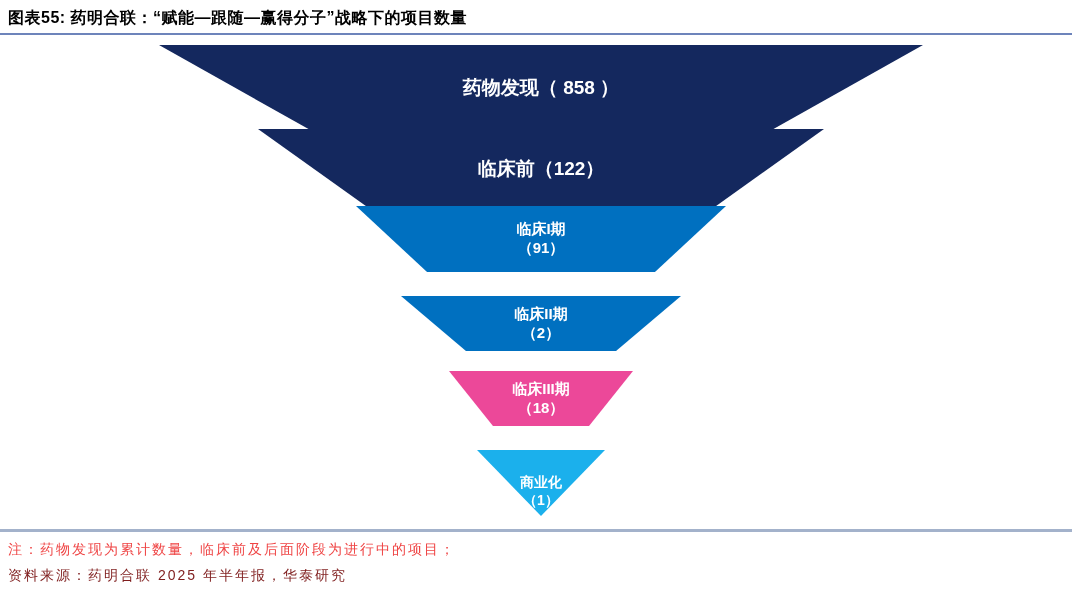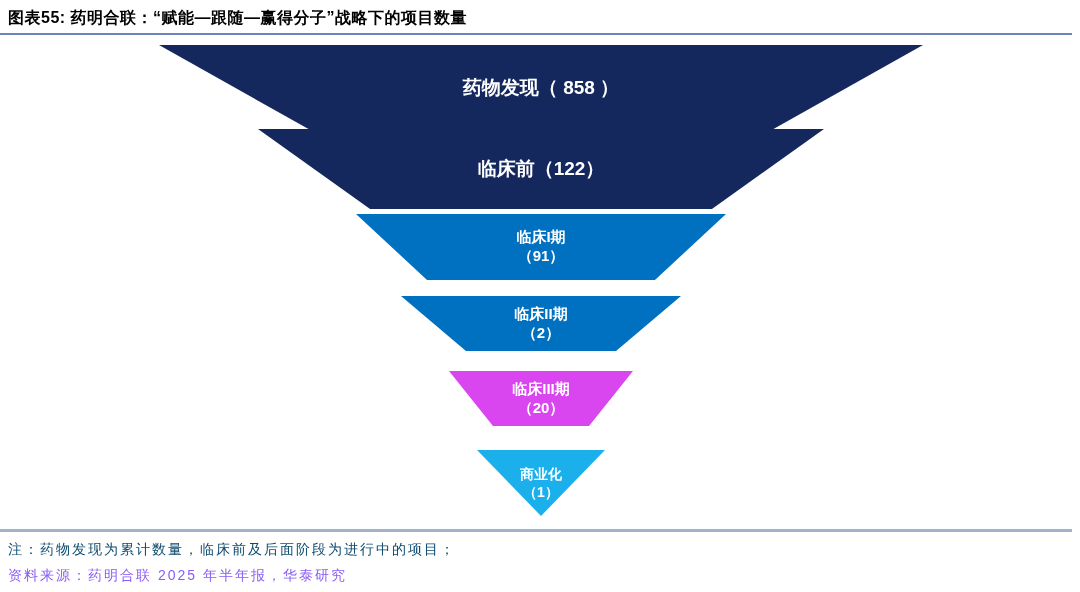--- a/index.html
+++ b/index.html
@@ -90,38 +90,38 @@
   </div>
   <div class="title-rule" style="background: rgb(109, 132, 187);"></div>
 
   <div class="chart" id="funnel">
       <div class="stage" style="left: 159px; top: 45px; width: 764px; height: 85px; font-size: 19px; background: rgb(20, 40, 94); clip-path: polygon(0px 0px, 100% 0px, 80.2% 100%, 19.8% 100%);">
         <div class="ln">药物发现（ 858 ）</div>
       </div>
       <div class="stage" style="left: 258px; top: 129px; width: 566px; height: 80px; font-size: 19px; background: rgb(20, 40, 94); clip-path: polygon(0px 0px, 100% 0px, 80.2% 100%, 19.8% 100%);">
         <div class="ln">临床前（122）</div>
       </div>
-      <div class="stage" style="left: 356px; top: 214px; width: 370px; height: 66px; font-size: 15px; background: rgb(0, 112, 192); clip-path: polygon(0px 0px, 100% 0px, 80.8% 100%, 19.2% 100%);">
+      <div class="stage" style="left: 356px; top: 206px; width: 370px; height: 66px; font-size: 15px; background: rgb(0, 112, 192); clip-path: polygon(0px 0px, 100% 0px, 80.8% 100%, 19.2% 100%);">
         <div class="ln">临床I期</div>
         <div class="ln">（91）</div>
       </div>
       <div class="stage" style="left: 401px; top: 296px; width: 280px; height: 55px; font-size: 15px; background: rgb(0, 112, 192); clip-path: polygon(0px 0px, 100% 0px, 76.8% 100%, 23.2% 100%);">
         <div class="ln">临床II期</div>
         <div class="ln">（2）</div>
       </div>
-      <div class="stage" style="left: 449px; top: 371px; width: 184px; height: 55px; font-size: 15px; background: #d946ef; clip-path: polygon(0px 0px, 100% 0px, 76.1% 100%, 23.9% 100%);">
+      <div class="stage" style="left: 449px; top: 371px; width: 184px; height: 55px; font-size: 15px; background: #ec4899; clip-path: polygon(0px 0px, 100% 0px, 76.1% 100%, 23.9% 100%);">
         <div class="ln">临床III期</div>
-        <div class="ln">（20）</div>
+        <div class="ln">（18）</div>
       </div>
-      <div class="stage" style="left: 477px; top: 450px; width: 128px; height: 66px; font-size: 14px; background: rgb(27, 176, 236); clip-path: polygon(0px 0px, 100% 0px, 50% 100%); justify-content: flex-start; padding-top: 16px; box-sizing: border-box;">
+      <div class="stage" style="left: 477px; top: 450px; width: 128px; height: 66px; font-size: 14px; background: rgb(27, 176, 236); clip-path: polygon(0px 0px, 100% 0px, 50% 100%); justify-content: flex-start; padding-top: 24px; box-sizing: border-box;">
         <div class="ln">商业化</div>
         <div class="ln">（1）</div>
       </div>
     </div>
 
   <div class="footer-rule" style="background: rgb(163, 178, 203);"></div>
 
   <div class="notes">
-    <div class="note" style="color: #0c4a6e;">注：药物发现为累计数量，临床前及后面阶段为进行中的项目；</div>
-    <div class="note" style="color: #8b5cf6;">资料来源：药明合联 2025 年半年报，华泰研究</div>
+    <div class="note" style="color: #ef4444;">注：药物发现为累计数量，临床前及后面阶段为进行中的项目；</div>
+    <div class="note" style="color: #7f1d1d;">资料来源：药明合联 2025 年半年报，华泰研究</div>
   </div>
 
 </div>
 
 </body></html>

